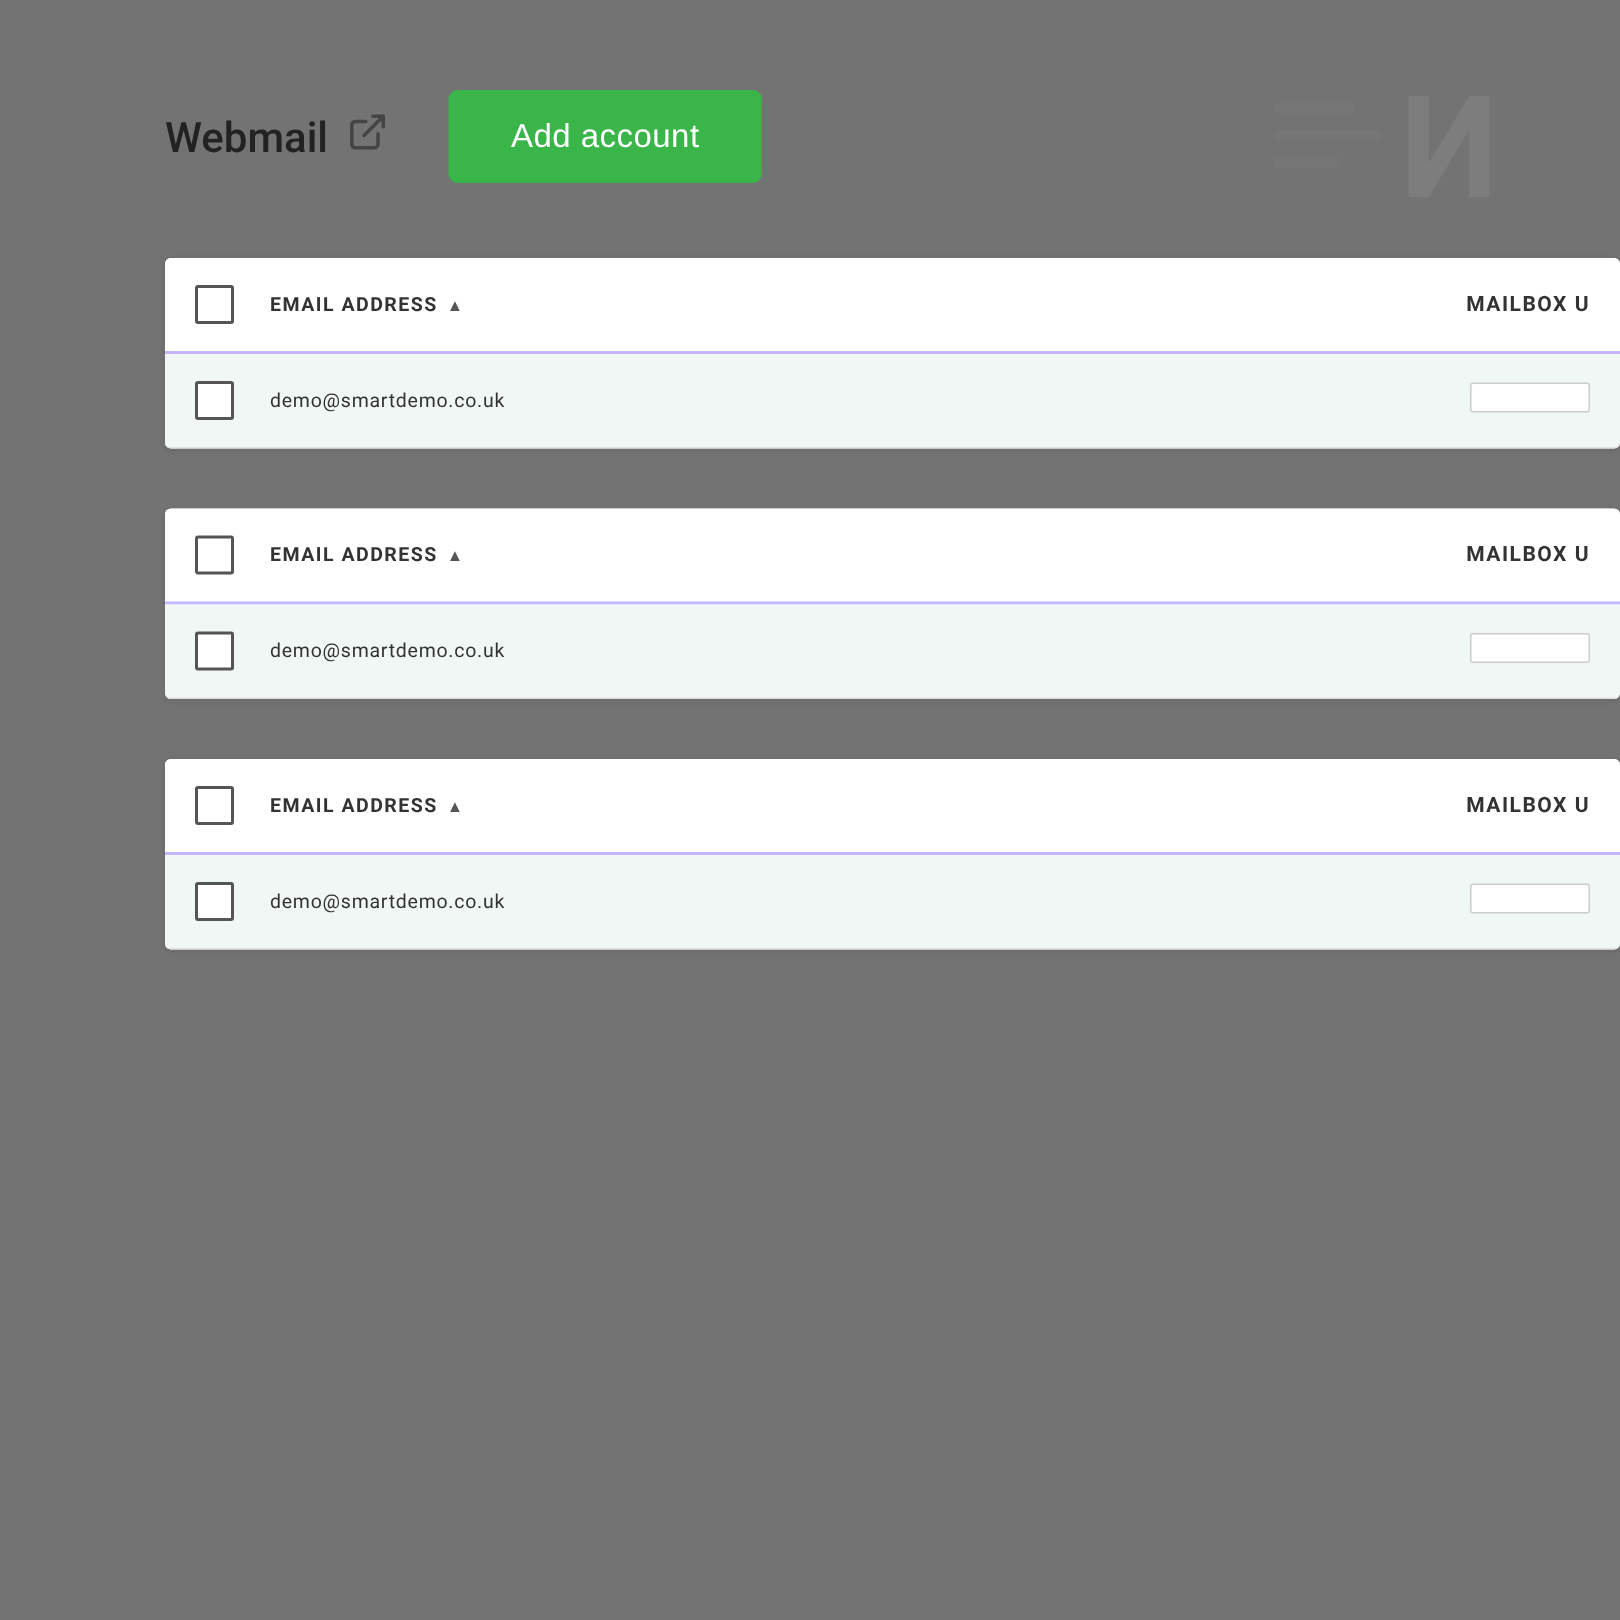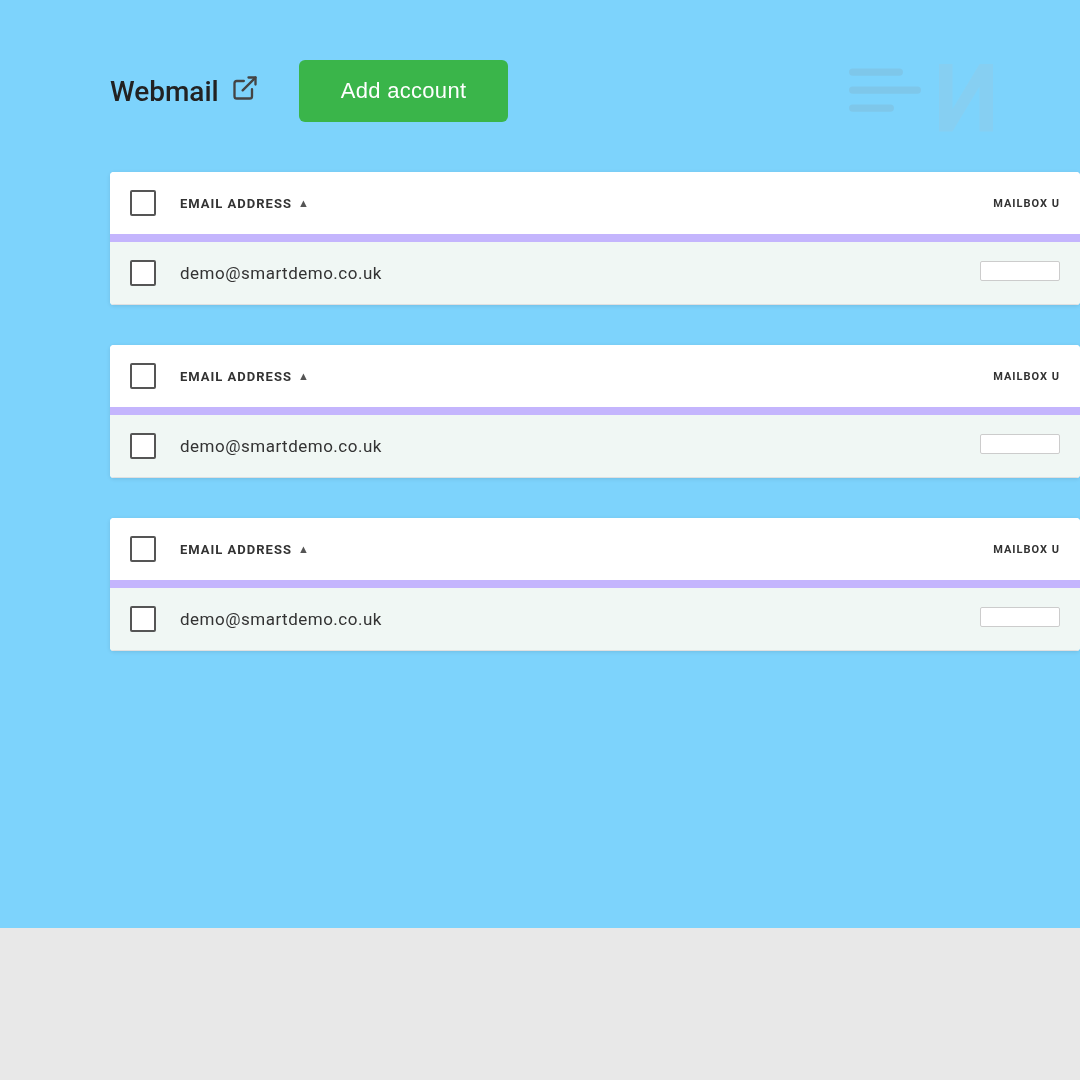--- a/index.html
+++ b/index.html
@@ -8,22 +8,22 @@
       background-color: #e8e8e8;
       font-family: -apple-system, BlinkMacSystemFont, 'Segoe UI', Roboto, sans-serif;
       width: 1080px;
       height: 1080px;
       overflow: hidden;
       position: relative;
     }
 
     .page-container {
       width: 1080px;
-      height: 928px;
-      background: #7dd3fc;
+      height: 1080px;
+      background: #737373;
       position: relative;
       padding: 60px 0 0 110px;
     }
 
     
     .header {
       display: flex;
       align-items: center;
       gap: 40px;
       margin-bottom: 50px;
@@ -72,21 +72,21 @@
       margin-bottom: 40px;
       width: calc(100% - 0px);
       overflow: hidden;
     }
 
     .table-header-row {
       display: flex;
       align-items: center;
       padding: 18px 20px;
       background: #fff;
-      border-bottom: 8px solid #c4b5fd;
+      border-bottom: 2px solid #c4b5fd;
     }
 
     .table-data-row {
       display: flex;
       align-items: center;
       padding: 18px 20px;
       background: #f0f7f4;
       border-bottom: 1px solid #e0e0e0;
     }
 
@@ -121,21 +121,21 @@
     }
 
     .sort-arrow {
       font-size: 11px;
       color: #555;
     }
 
     .col-mailbox {
       width: 120px;
       text-align: right;
-      font-size: 11px;
+      font-size: 14px;
       font-weight: 700;
       color: #333;
       letter-spacing: 1px;
       text-transform: uppercase;
     }
 
     .col-mailbox-value {
       width: 120px;
       text-align: right;
     }
@@ -143,21 +143,21 @@
     .mailbox-bar {
       width: 80px;
       height: 20px;
       border: 1px solid #ccc;
       border-radius: 2px;
       background: #fff;
       display: inline-block;
     }
 
     .email-value {
-      font-size: 17px;
+      font-size: 13px;
       color: #333;
     }
   </style>
 </head>
 <body>
 
 <div class="page-container">
 
   <div class="header">
     <div class="webmail-label">

